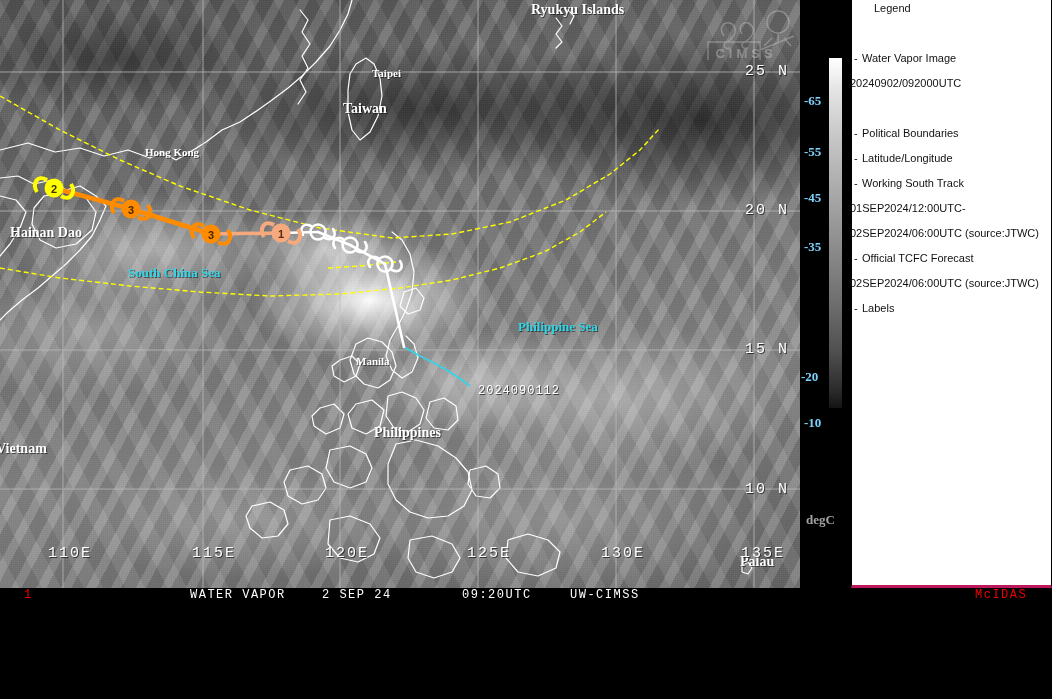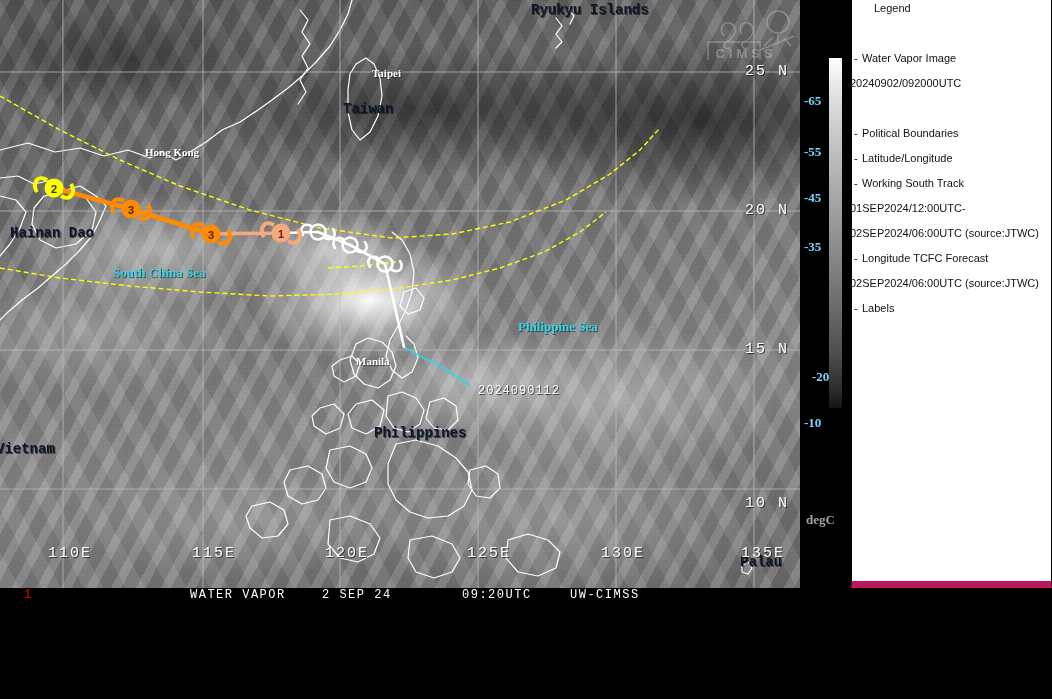--- a/index.html
+++ b/index.html
@@ -42,21 +42,21 @@
     background-image:
       repeating-linear-gradient(0deg, rgba(255,255,255,.06) 0 1px, rgba(0,0,0,.05) 1px 2px),
       repeating-linear-gradient(90deg, rgba(255,255,255,.05) 0 1px, rgba(0,0,0,.04) 1px 2px);
   }
   .svg-layer { position: absolute; left: 0; top: 0; width: 800px; height: 588px; overflow: visible; }
 
   .maplabel { position: absolute; white-space: nowrap;
     font-family: "Liberation Serif", serif; font-weight: bold;
     text-shadow: 1px 1px 0 rgba(0,0,0,.55); pointer-events: none; }
   .lbl-city { color: #ffffff; font-size: 11px; }
-  .lbl-land { color: #0f172a; font-size: 14px; font-family: Liberation Mono, monospace; }
+  .lbl-land { color: #ffffff; font-size: 14px; }
   .lbl-sea  { color: #30d6e8; font-size: 13px; }
   .lbl-grid { color: #ffffff; font-size: 15px; font-family: "Liberation Mono", monospace;
     font-weight: normal; letter-spacing: 2px; text-shadow: 1px 1px 0 rgba(0,0,0,.6); }
   .lbl-track { color: #ffffff; font-size: 12px; font-family: "Liberation Mono", monospace;
     font-weight: normal; letter-spacing: 1px; text-shadow: 1px 1px 0 rgba(0,0,0,.6); }
 
   
   #cimss-mark { position: absolute; left: 694px; top: 6px; width: 104px; height: 58px;
     opacity: .42; pointer-events: none; }
 
@@ -66,21 +66,21 @@
     background: linear-gradient(to bottom, #ffffff 0%, #e2e2e2 10%, #c4c4c4 24%, #a6a6a6 40%,
       #8a8a8a 55%, #6e6e6e 70%, #4f4f4f 84%, #2b2b2b 95%, #141414 100%); }
   .cb-tick { position: absolute; color: #7dd3fc; font-family: "Liberation Serif", serif;
     font-weight: bold; font-size: 13px; white-space: nowrap; }
   #cb-units { position: absolute; left: 6px; top: 512px; color: #a3a3a3;
     font-family: "Liberation Serif", serif; font-weight: bold; font-size: 13px; }
 
   
   #legend-panel { position: absolute; left: 851px; top: 0; width: 201px; height: 588px;
     background: #ffffff; border-left: 1px solid #000; border-right: 1px solid #000;
-    border-bottom: 7px solid #be185d; }
+    border-bottom: 3px solid #be185d; }
   #legend-title { position: absolute; left: 22px; top: 2px; font-size: 11px; color: #111; }
   .leg-row { position: absolute; left: 0; width: 201px; font-size: 11px; color: #111;
     white-space: nowrap; }
   .leg-dash { position: absolute; left: 2px; }
   .leg-text { position: absolute; }
 
   
   #status-bar { position: absolute; left: 0; top: 588px; width: 800px; height: 15px;
     background: #000; }
   .status-cell { position: absolute; top: 0; height: 15px; line-height: 15px;
@@ -236,48 +236,48 @@
       </g>
       <text x="52" y="52" fill="#e8e8e8" opacity=".8" font-family="Liberation Sans, sans-serif" font-size="13" font-weight="bold" letter-spacing="4" text-anchor="middle">CIMSS</text>
     </svg>
 
     <div id="geo-label-host">
         <div class="maplabel lbl-land" style="left: 531px; top: 2px;">Ryukyu Islands</div>
         <div class="maplabel lbl-city" style="left: 372px; top: 67px;">Taipei</div>
         <div class="maplabel lbl-land" style="left: 343px; top: 101px;">Taiwan</div>
         <div class="maplabel lbl-city" style="left: 145px; top: 146px;">Hong Kong</div>
         <div class="maplabel lbl-land" style="left: 10px; top: 225px;">Hainan Dao</div>
-        <div class="maplabel lbl-sea" style="left: 113px; top: 265px;">South China Sea</div>
+        <div class="maplabel lbl-sea" style="left: 128px; top: 265px;">South China Sea</div>
         <div class="maplabel lbl-sea" style="left: 518px; top: 319px;">Philippine Sea</div>
         <div class="maplabel lbl-city" style="left: 356px; top: 355px;">Manila</div>
         <div class="maplabel lbl-land" style="left: 374px; top: 425px;">Philippines</div>
         <div class="maplabel lbl-land" style="left: -4px; top: 441px;">Vietnam</div>
         <div class="maplabel lbl-land" style="left: 740px; top: 554px;">Palau</div>
         <div class="maplabel lbl-grid" style="left: 745px; top: 63px;">25 N</div>
         <div class="maplabel lbl-grid" style="left: 745px; top: 202px;">20 N</div>
         <div class="maplabel lbl-grid" style="left: 745px; top: 341px;">15 N</div>
-        <div class="maplabel lbl-grid" style="left: 745px; top: 481px; margin-top: 14px;">10 N</div>
+        <div class="maplabel lbl-grid" style="left: 745px; top: 481px;">10 N</div>
         <div class="maplabel lbl-grid" style="left: 48px; top: 545px;">110E</div>
         <div class="maplabel lbl-grid" style="left: 192px; top: 545px;">115E</div>
         <div class="maplabel lbl-grid" style="left: 325px; top: 545px;">120E</div>
         <div class="maplabel lbl-grid" style="left: 467px; top: 545px;">125E</div>
         <div class="maplabel lbl-grid" style="left: 601px; top: 545px;">130E</div>
         <div class="maplabel lbl-grid" style="left: 741px; top: 545px;">135E</div>
         <div class="maplabel lbl-track" style="left: 478px; top: 384px;">2024090112</div>
       </div>
   </div>
 
   <div id="colorbar-strip">
     <div id="cb-gradient"></div>
     <div id="cb-tick-host">
         <div class="cb-tick" style="left: 4px; top: 93px;">-65</div>
         <div class="cb-tick" style="left: 4px; top: 144px;">-55</div>
         <div class="cb-tick" style="left: 4px; top: 190px;">-45</div>
         <div class="cb-tick" style="left: 4px; top: 239px;">-35</div>
-        <div class="cb-tick" style="left: 12px; top: 369px; text-align: right;">-20</div>
+        <div class="cb-tick" style="left: 1px; top: 369px; text-align: right;">-20</div>
         <div class="cb-tick" style="left: 4px; top: 415px;">-10</div>
       </div>
     <div id="cb-units">degC</div>
   </div>
 
   <div id="legend-panel">
     <div id="legend-title">Legend</div>
     <div id="legend-row-host">
         <div class="leg-row" style="top: 52px;">
           <span class="leg-dash">-</span>
@@ -299,39 +299,42 @@
           <span class="leg-text" style="left: 10px;">Working South Track</span>
         </div>
         <div class="leg-row" style="top: 202px;">
           <span class="leg-text" style="left: -2px;">01SEP2024/12:00UTC-</span>
         </div>
         <div class="leg-row" style="top: 227px;">
           <span class="leg-text" style="left: -2px;">02SEP2024/06:00UTC   (source:JTWC)</span>
         </div>
         <div class="leg-row" style="top: 252px;">
           <span class="leg-dash">-</span>
-          <span class="leg-text" style="left: 10px;">Longitude TCFC Forecast</span>
+          <span class="leg-text" style="left: 10px;">Official TCFC Forecast</span>
         </div>
         <div class="leg-row" style="top: 277px;">
           <span class="leg-text" style="left: -2px;">02SEP2024/06:00UTC  (source:JTWC)</span>
         </div>
         <div class="leg-row" style="top: 302px;">
           <span class="leg-dash">-</span>
           <span class="leg-text" style="left: 10px;">Labels</span>
         </div>
       </div>
   </div>
 
   <div id="status-bar">
     <div class="status-cell" style="left: 24px; color: rgb(238, 0, 0);">1</div>
     <div class="status-cell" style="left: 190px; color: rgb(255, 255, 255);">WATER VAPOR</div>
     <div class="status-cell" style="left: 322px; color: rgb(255, 255, 255);">2 SEP 24</div>
     <div class="status-cell" style="left: 462px; color: rgb(255, 255, 255);">09:20UTC</div>
     <div class="status-cell" style="left: 570px; color: rgb(255, 255, 255);">UW-CIMSS</div>
   </div>
+  <div id="status-right-fill">
+    <div class="status-cell" style="left: 175px; color: rgb(238, 0, 0);">McIDAS</div>
+  </div>
 
   <div id="bottom-key">
     <div id="key-scale-host"></div>
     <div id="key-symbol-host"></div>
 
   </div>
 
 </div>
 
 </body></html>

